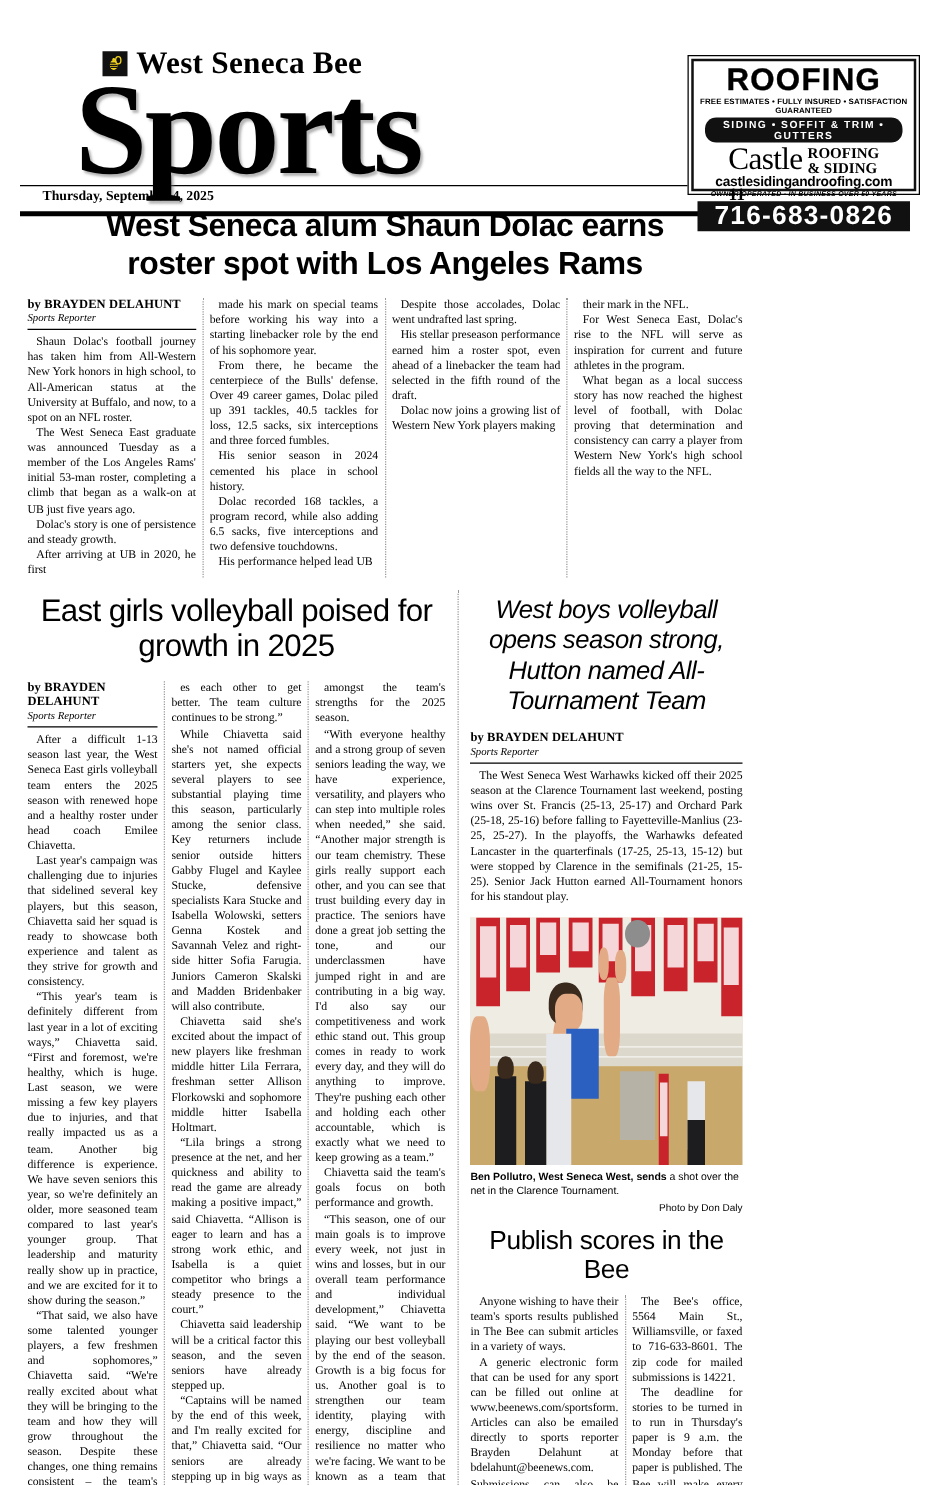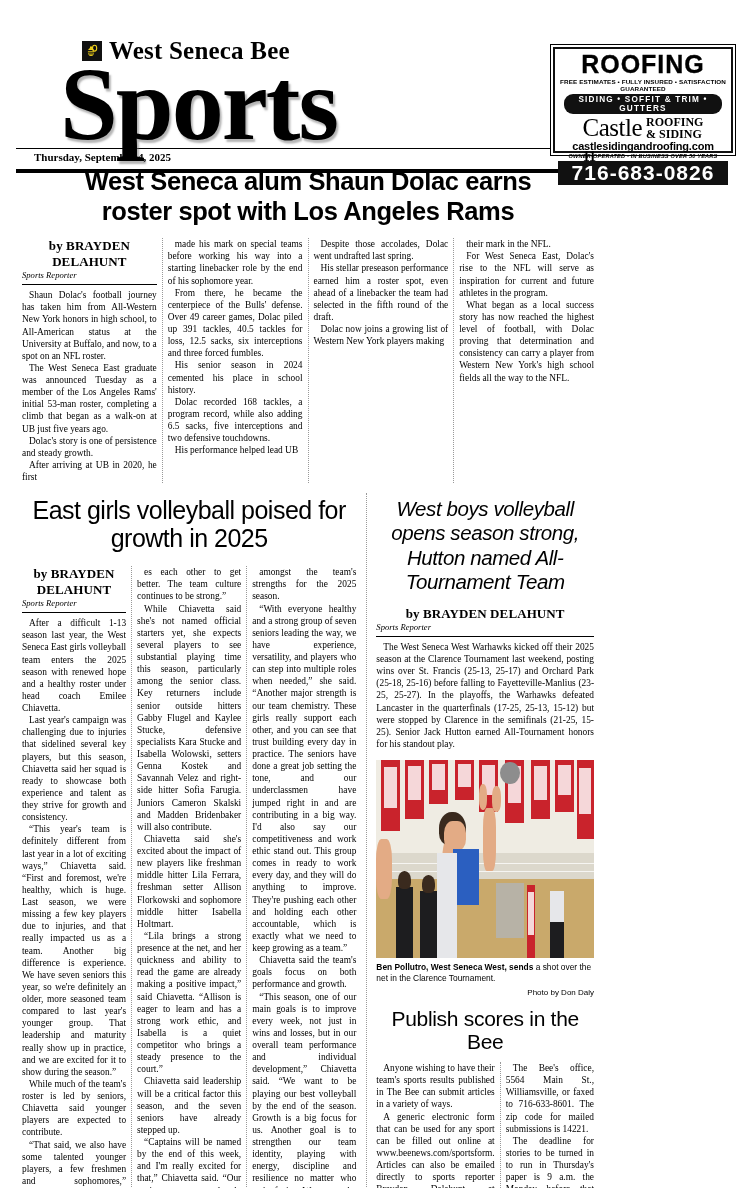--- a/index.html
+++ b/index.html
@@ -97,23 +97,22 @@
   .date-rule-bot { border-top: 4px solid #000; margin: 0 16px 0; }
 
   
   .story-main { padding: 14px 22px 0; }
   .headline-1 {
     font-family: "Liberation Sans", sans-serif; font-weight: bold;
     font-size: 25.5px; line-height: 1.18; text-align: center;
     letter-spacing: -.4px; margin: 0 30px 12px;
   }
   .byline-name {
-    font-family: "Liberation Serif", serif; font-weight: bold; font-size: 13px;
+    font-family: "Liberation Serif", serif; font-weight: bold; font-size: 10px;
     letter-spacing: .1px;
-    text-align: center;
   }
   .byline-role {
     font-family: "Liberation Serif", serif; font-style: italic; font-size: 8.6px;
     margin-top: 0px;
   }
   .byline-rule { border-top: 1px solid #000; margin: 4px 0 4px; }
 
   .cols4 {
     display: grid; grid-template-columns: repeat(4, 1fr); gap: 0 11px;
   }
@@ -286,21 +285,20 @@
       <div class="cols3">
         <div class="col">
           <div class="byline-block">
             <div class="byline-name">by BRAYDEN DELAHUNT</div>
             <div class="byline-role">Sports Reporter</div>
           </div>
           <div class="byline-rule"></div>
           <p class="body">After a difficult 1-13 season last year, the West Seneca East girls volleyball team enters the 2025 season with renewed hope and a healthy roster under head coach Emilee Chiavetta.</p>
           <p class="body">Last year's campaign was challenging due to injuries that sidelined several key players, but this season, Chiavetta said her squad is ready to showcase both experience and talent as they strive for growth and consistency.</p>
           <p class="body">“This year's team is definitely different from last year in a lot of exciting ways,” Chiavetta said. “First and foremost, we're healthy, which is huge. Last season, we were missing a few key players due to injuries, and that really impacted us as a team. Another big difference is experience. We have seven seniors this year, so we're definitely an older, more seasoned team compared to last year's younger group. That leadership and maturity really show up in practice, and we are excited for it to show during the season.”</p>
-          <p class="body">While much of the team's roster is led by seniors, Chiavetta said younger players are expected to contribute.</p>
           <p class="body">“That said, we also have some talented younger players, a few freshmen and sophomores,” Chiavetta said. “We're really excited about what they will be bringing to the team and how they will grow throughout the season. Despite these changes, one thing remains consistent – the team's energy and the commitment to working hard every day are still there. This group, just like last year's, really loves the game and push-</p>
         </div>
         <div class="col">
           <p class="body">es each other to get better. The team culture continues to be strong.”</p>
           <p class="body">While Chiavetta said she's not named official starters yet, she expects several players to see substantial playing time this season, particularly among the senior class. Key returners include senior outside hitters Gabby Flugel and Kaylee Stucke, defensive specialists Kara Stucke and Isabella Wolowski, setters Genna Kostek and Savannah Velez and right-side hitter Sofia Farugia. Juniors Cameron Skalski and Madden Bridenbaker will also contribute.</p>
           <p class="body">Chiavetta said she's excited about the impact of new players like freshman middle hitter Lila Ferrara, freshman setter Allison Florkowski and sophomore middle hitter Isabella Holtmart.</p>
           <p class="body">“Lila brings a strong presence at the net, and her quickness and ability to read the game are already making a positive impact,” said Chiavetta. “Allison is eager to learn and has a strong work ethic, and Isabella is a quiet competitor who brings a steady presence to the court.”</p>
           <p class="body">Chiavetta said leadership will be a critical factor this season, and the seven seniors have already stepped up.</p>
           <p class="body">“Captains will be named by the end of this week, and I'm really excited for that,” Chiavetta said. “Our seniors are already stepping up in big ways as natural leaders. Each one of them holds a leadership role, not just on the court, but in how they carry themselves off the court too. They set the tone for work ethic, attitude and teamwork, and they're great role models for both the younger players and our JV team.”</p>
           <p class="body">Chiavetta said depth, chemistry and work ethic are</p>

